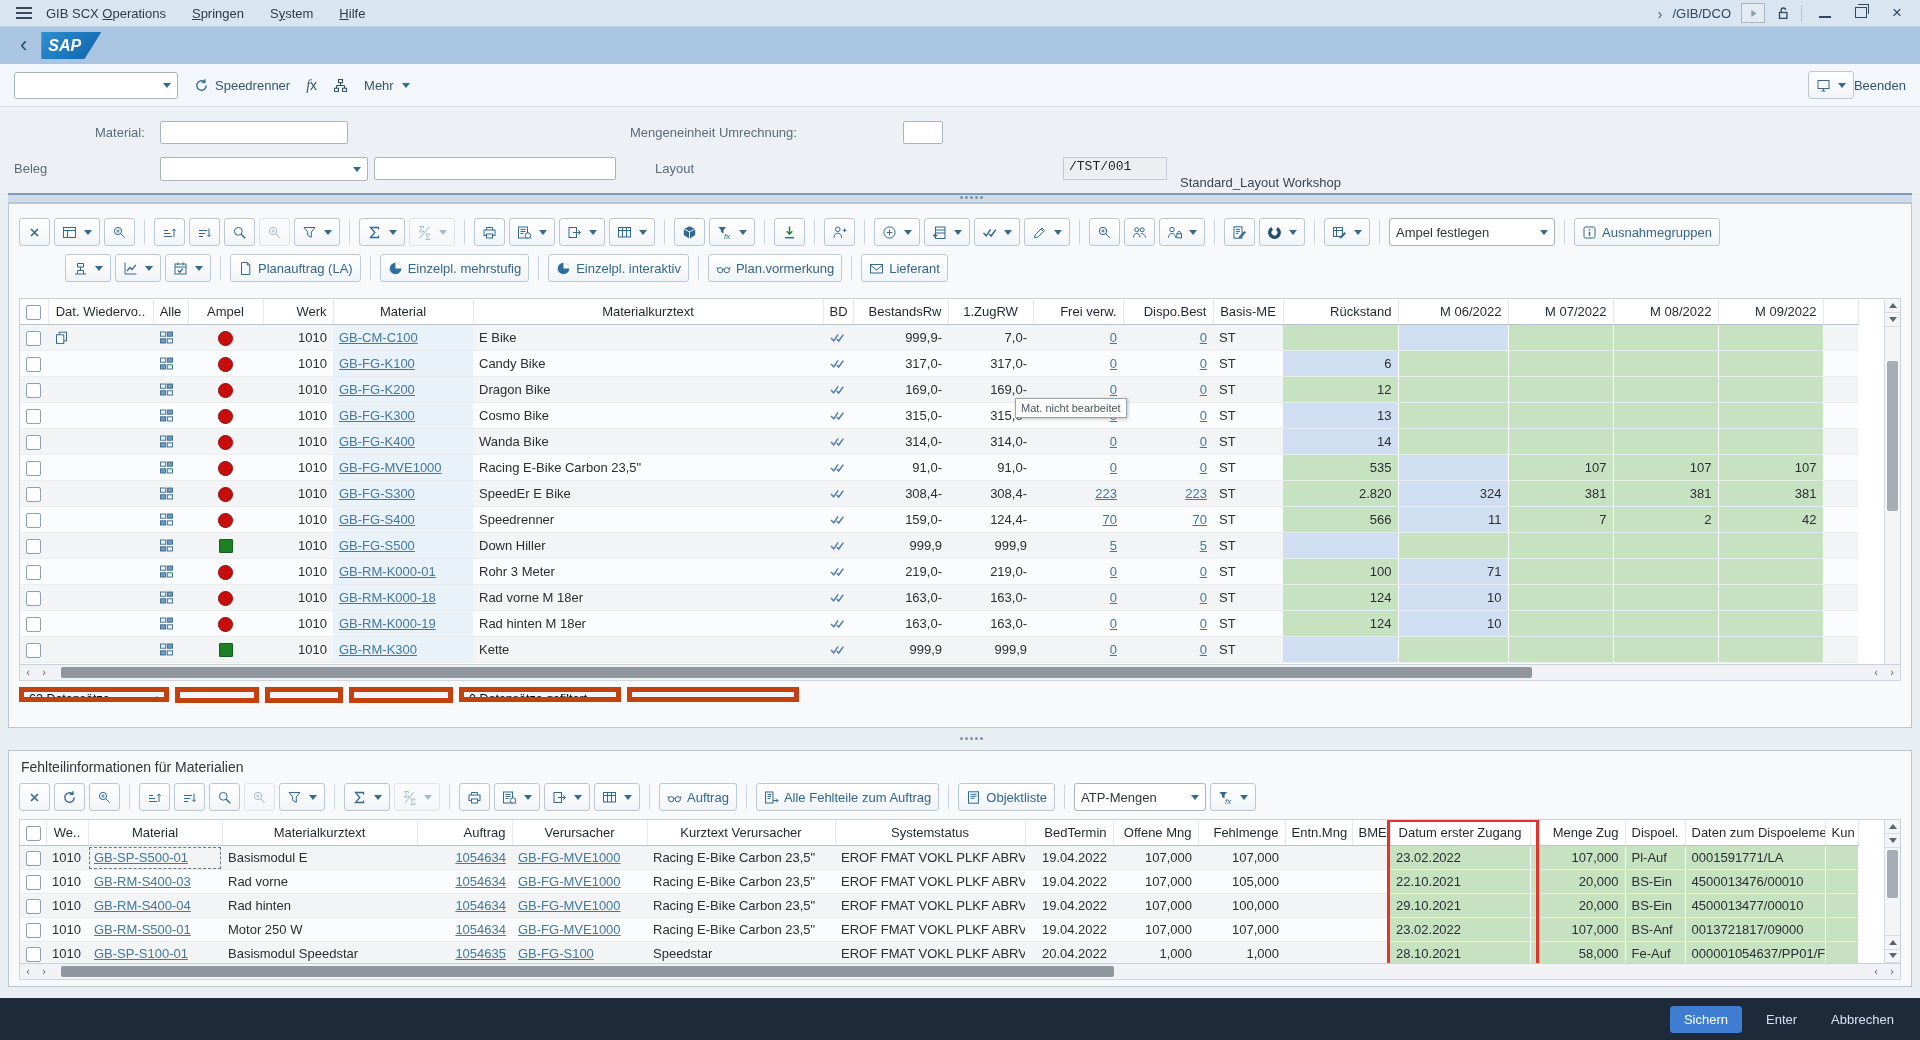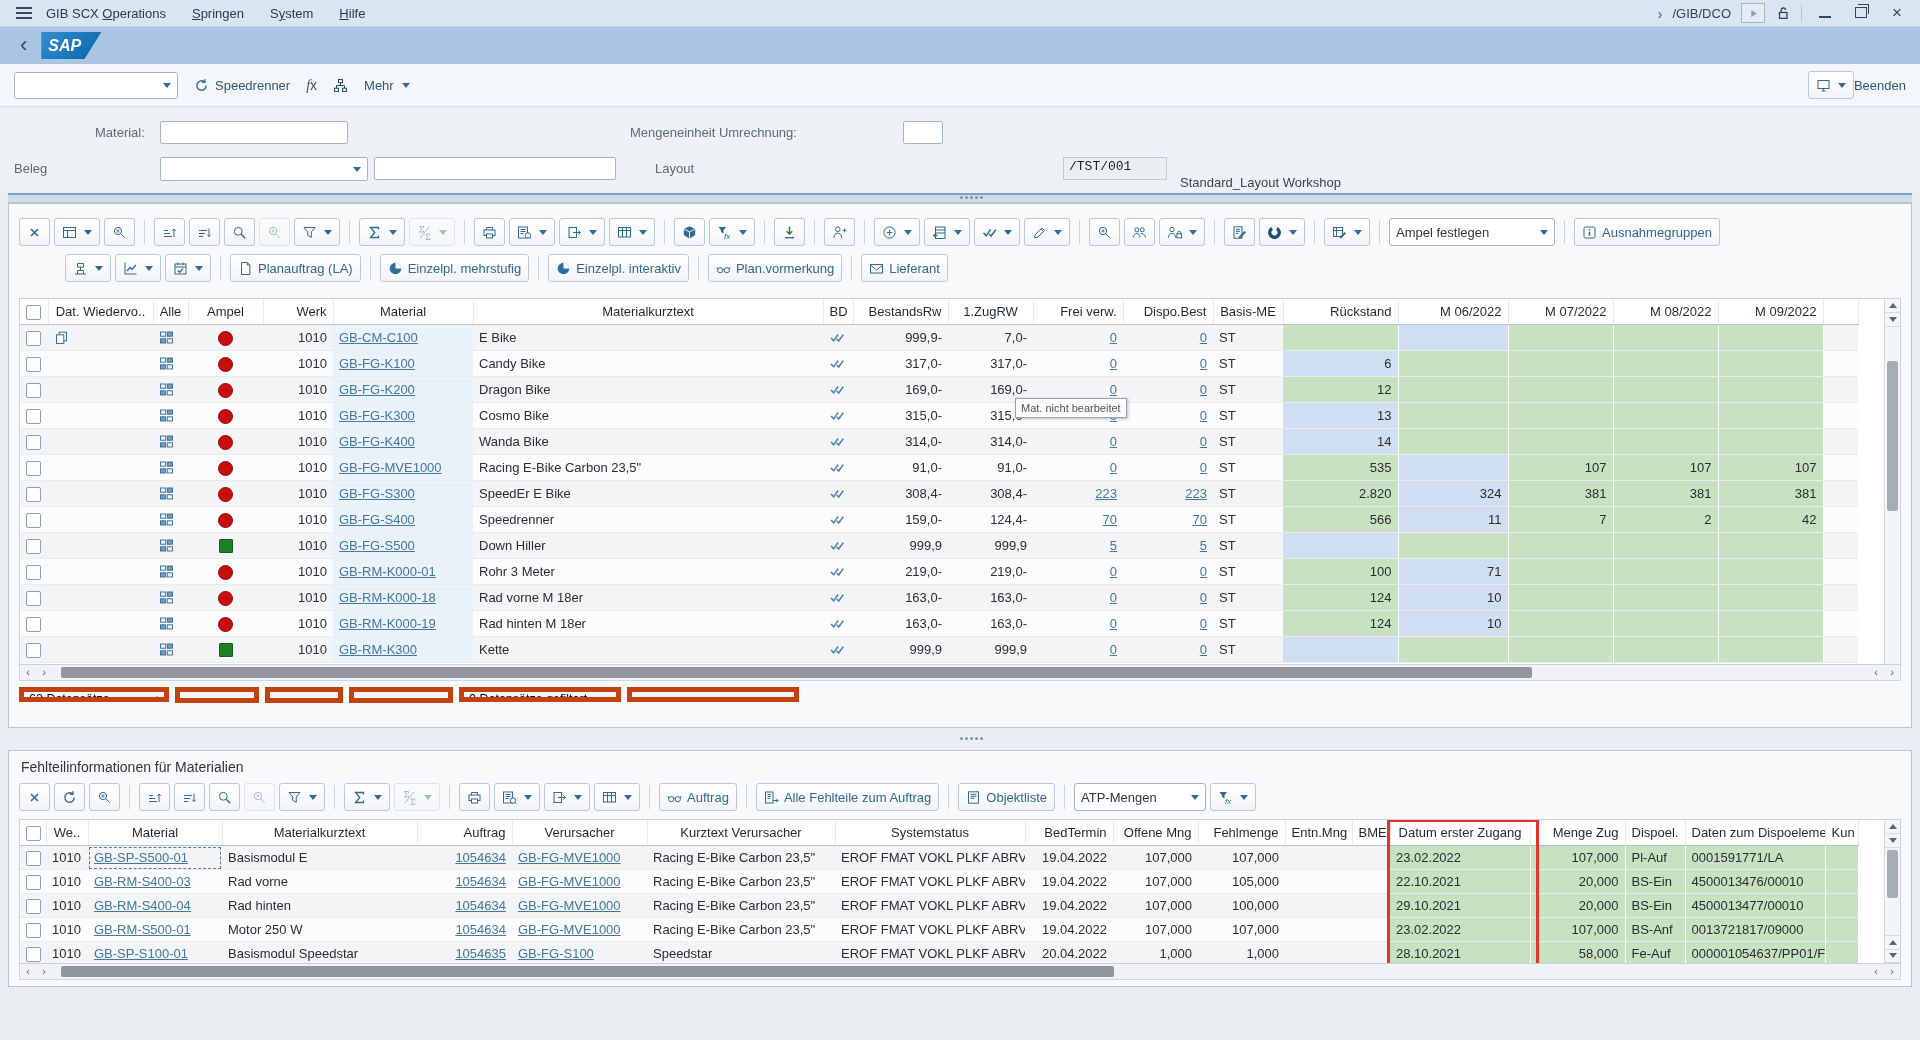--- a/index.html
+++ b/index.html
@@ -1408,14 +1408,19 @@
       <span class="hs-arrow">‹</span>
       <span class="hs-arrow">›</span>
       <span class="hs-track">
           <span class="hs-thumb" style="left:0.5%;width:58%;"></span>
         </span>
       <span class="hs-arrow">‹</span>
       <span class="hs-arrow">›</span>
     </div>
   </div>
 
+  <div class="footer">
+    <button class="btn-primary">Sichern</button>
+    <button class="btn-ghost">Enter</button>
+    <button class="btn-ghost">Abbrechen</button>
+  </div>
 
 </div>
 
 </body></html>

